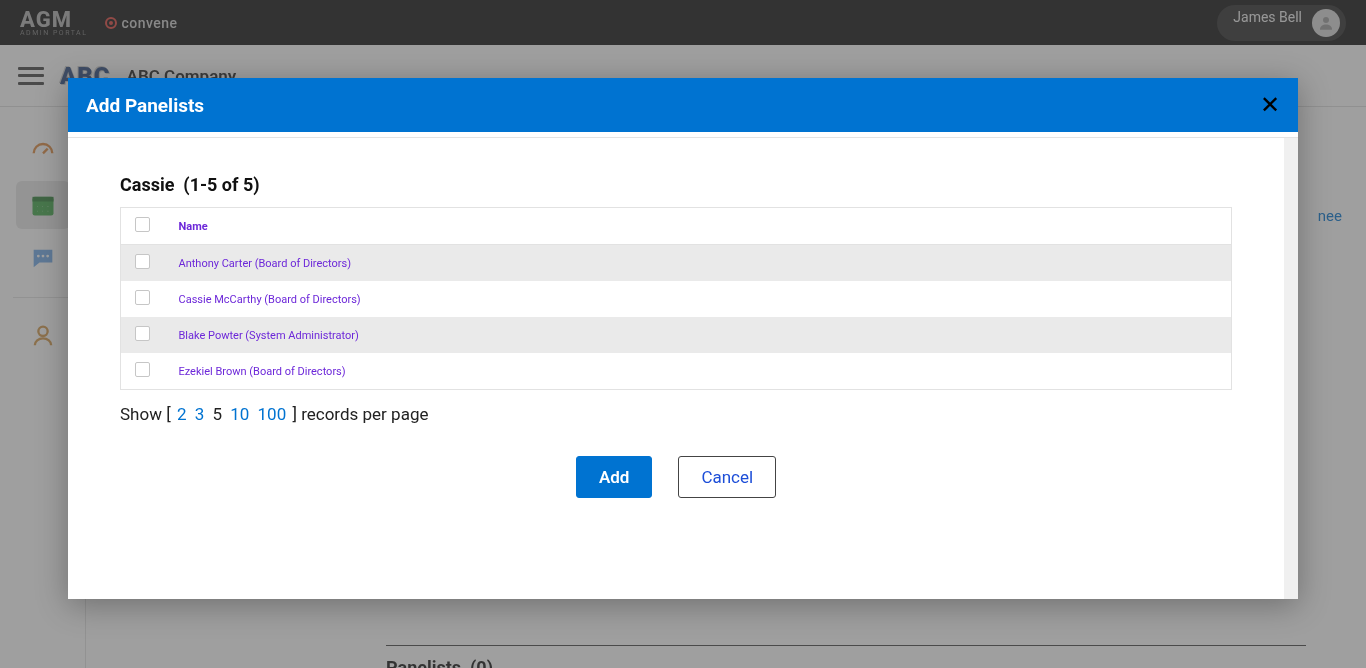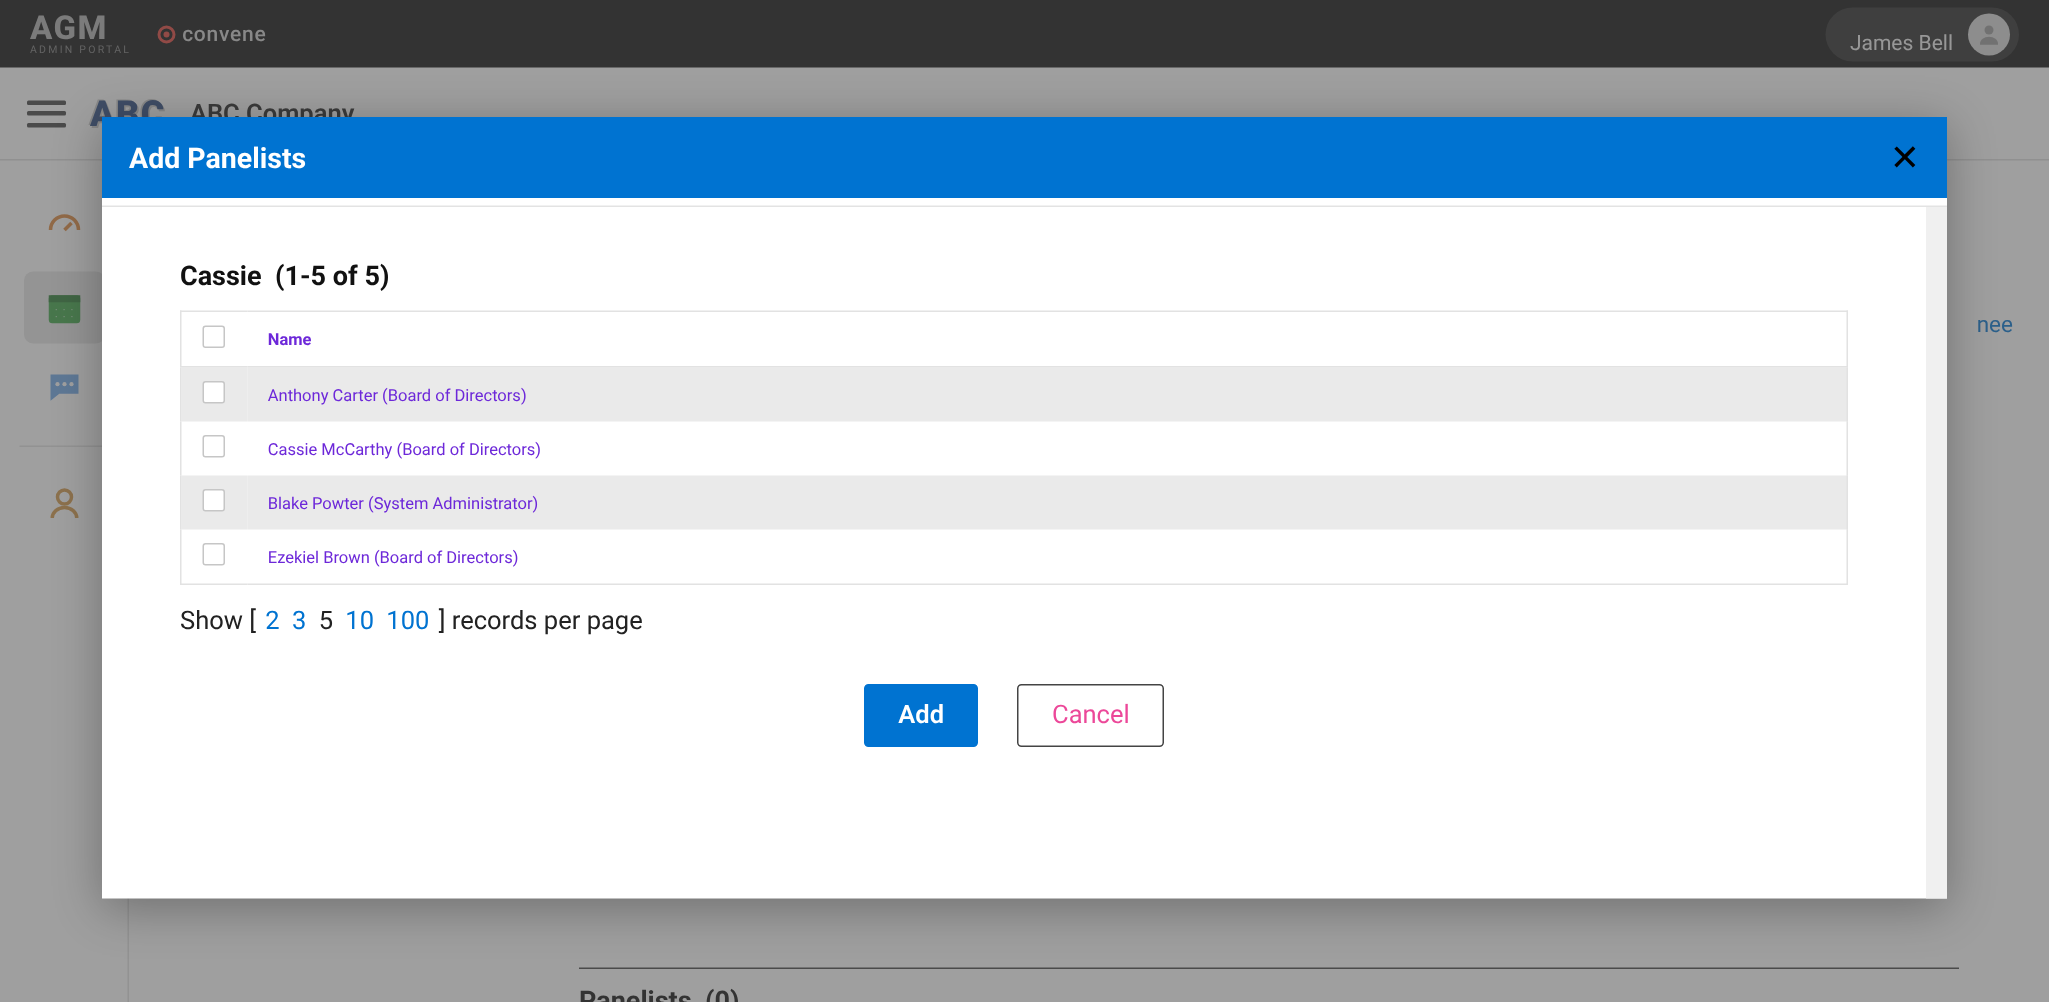--- a/index.html
+++ b/index.html
@@ -25,21 +25,21 @@
     .agm-logo { color: #b0b0b0; font-weight: 800; font-size: 22px; letter-spacing: 1px; line-height: 1; }
     .agm-sub { color: #7a7a7a; font-size: 7px; letter-spacing: 1.5px; margin-top: -2px; display:block; }
     .convene-brand { display:flex; align-items:center; gap:4px; margin-left:8px; }
     .convene-dot {
       width: 12px; height: 12px; border: 2px solid #e0433b; border-radius: 50%; position: relative;
     }
     .convene-dot::after { content:""; position:absolute; width:4px; height:4px; background:#e0433b; border-radius:50%; top:2px; left:2px; }
     .convene-text { color: #ccc; font-size: 14px; font-weight: 500; letter-spacing: 0.5px; }
     .user-pill {
       background: #2b2b2b; border-radius: 18px; padding: 4px 6px 4px 16px;
-      display: flex; align-items: flex-end; gap: 10px; color: #eee; font-size: 14px;
+      display: flex; align-items: flex-start; gap: 10px; color: #eee; font-size: 14px;
     }
     .avatar {
       width: 28px; height: 28px; border-radius: 50%; background: #d8d8d8;
       display:flex; align-items:center; justify-content:center; color:#888;
     }
 
     
     .company-bar {
       height: 62px; display:flex; align-items:center; padding: 0 18px; gap: 16px;
       border-bottom: 1px solid #ddd;
@@ -120,21 +120,21 @@
     .pager-line { margin-top: 14px; font-size: 17px; color:#222; }
     .pager-line a { color:#0073d1; text-decoration:none; cursor:pointer; margin: 0 2px; }
     .pager-line .current { color:#222; margin: 0 2px; }
 
     .modal-actions { display:flex; justify-content:center; gap: 26px; margin-top: 32px; }
     .btn {
       padding: 10px 22px; font-size: 17px; border-radius: 3px; cursor:pointer;
       font-family: inherit;
     }
     .btn-primary { background:#0073d1; color:#fff; border: 1px solid #0073d1; font-weight:600; }
-    .btn-secondary { background:#fff; color:#ec4899; border: 1px solid #444; }
+    .btn-secondary { background:#fff; color:#1d4ed8; border: 1px solid #444; }
 
     
     .side-icon svg { width: 28px; height: 28px; }
   </style>
 </head>
 <body>
 
 <div class="top-header">
   <div class="logo-area">
     <div>

